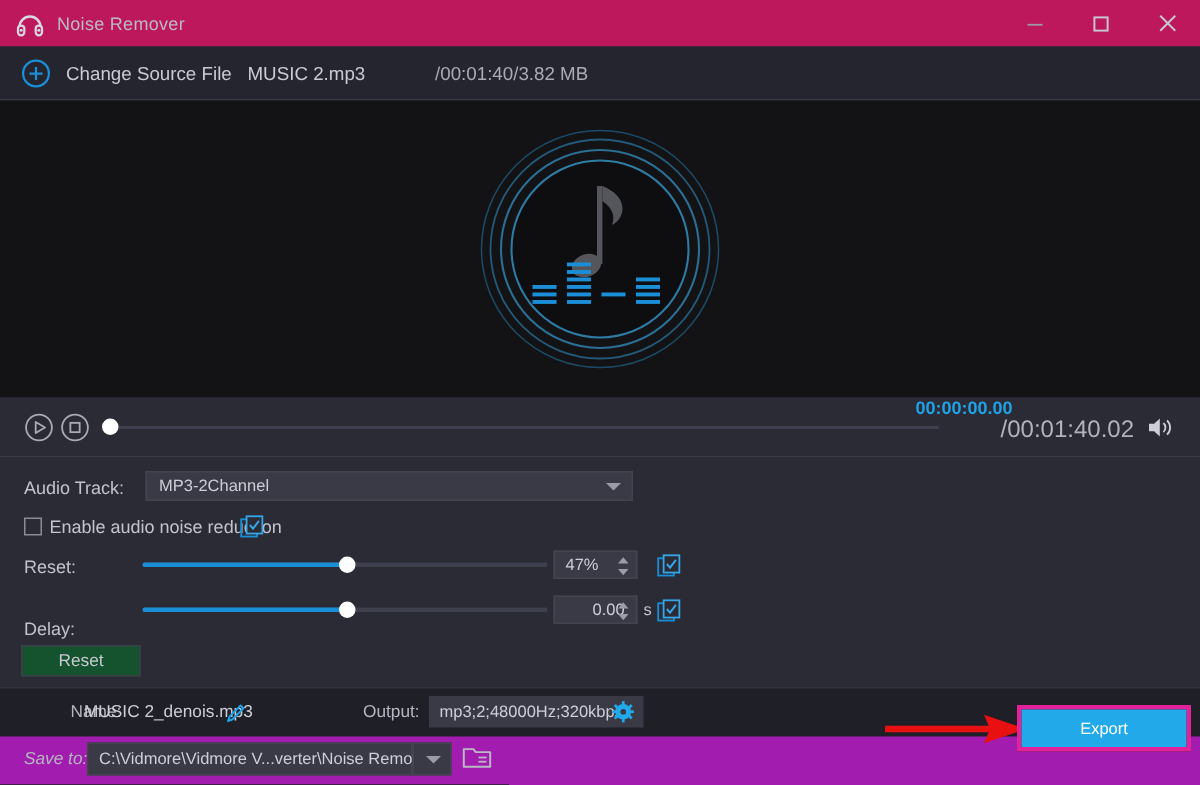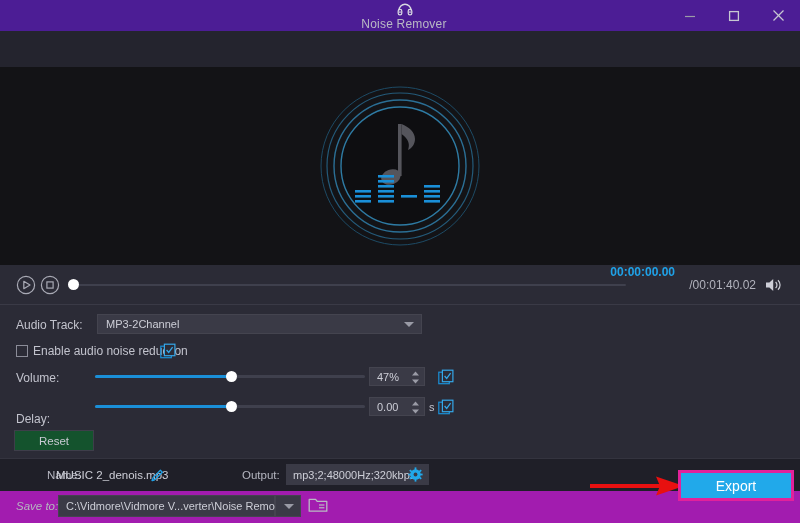--- a/index.html
+++ b/index.html
@@ -13,22 +13,22 @@
     position: relative;
     width: 800px; height: 523px;
     background: #24242e;
     color: #c9cad3;
   }
 
   
   .titlebar {
     position: absolute; left: 0; top: 0;
     width: 800px; height: 31px;
-    background: #4c1d95;
-    display: flex; align-items: center; flex-direction: column;
+    background: #be185d;
+    display: flex; align-items: center;
   }
   .titlebar .hp-icon { margin-left: 10px; width: 20px; height: 20px; display: block; }
   .titlebar .title {
     margin-left: 8px; font-size: 12px; color: #b9bac4; letter-spacing: .2px;
   }
   .winbtns {
     position: absolute; right: 0; top: 0; height: 31px;
     display: flex; align-items: center;
   }
   .winbtn {
@@ -77,21 +77,21 @@
     position: absolute; left: 78px; top: 19px;
     width: 548px; height: 2px;
     background: #3f404d; border-radius: 1px;
   }
   .seek-handle {
     position: absolute; left: 68px; top: 14px;
     width: 11px; height: 11px; border-radius: 50%;
     background: #ffffff;
   }
   .time-cur { position: absolute; right: 125px; top: 0; font-size: 12px; color: #1fa2e8; font-weight: bold; }
-  .time-tot { position: absolute; right: 44px; top: 13px; font-size: 12px; color: #b2b3bd; }
+  .time-tot { position: absolute; right: 44px; top: 13px; font-size: 16px; color: #b2b3bd; }
   .spk { position: absolute; right: 16px; top: 11px; width: 20px; height: 18px; }
 
   
   .settings {
     position: absolute; left: 0; top: 305px;
     width: 800px; height: 153px;
     background: #2b2b36;
   }
   .row-label {
     position: absolute; left: 16px;
@@ -201,21 +201,21 @@
   
   .export-wrap {
     position: absolute; left: 678px; top: 470px;
     width: 116px; height: 31px;
     border: 3px solid #e2219b;
     background: #1f1f28;
   }
   .export-btn {
     position: absolute; left: 0; top: 0; right: 0; bottom: 0;
     background: #21a9ea;
-    color: #ffffff; font-size: 14px;
+    color: #ffffff; font-size: 11px;
     display: flex; align-items: center; justify-content: center;
     font-family: "Liberation Sans", sans-serif;
   }
   .arrow { position: absolute; left: 588px; top: 473px; }
 </style>
 </head>
 <body>
 
 <div class="app">
 
@@ -241,20 +241,30 @@
       </div>
       <div class="winbtn">
         <svg width="13" height="13" viewBox="0 0 13 13">
           <line x1="1.5" y1="1.5" x2="11.5" y2="11.5" stroke="#c6c7d1" stroke-width="1.3"></line>
           <line x1="11.5" y1="1.5" x2="1.5" y2="11.5" stroke="#c6c7d1" stroke-width="1.3"></line>
         </svg>
       </div>
     </div>
   </div>
 
+  <div class="sourcebar">
+    <svg class="plus-icon" viewBox="0 0 20 20">
+      <circle cx="10" cy="10" r="8.6" fill="none" stroke="#1a8fd8" stroke-width="1.5"></circle>
+      <line x1="10" y1="5.6" x2="10" y2="14.4" stroke="#1a8fd8" stroke-width="1.5"></line>
+      <line x1="5.6" y1="10" x2="14.4" y2="10" stroke="#1a8fd8" stroke-width="1.5"></line>
+    </svg>
+    <span class="src-change">Change Source File</span>
+    <span class="src-file">MUSIC 2.mp3</span>
+    <span class="src-meta">/00:01:40/3.82 MB</span>
+  </div>
 
   <div class="preview">
     <svg class="viz" width="170" height="172" viewBox="0 0 170 172">
       <circle cx="85" cy="86" r="79" fill="none" stroke="#1d4a64" stroke-width="1"></circle>
       <circle cx="85" cy="86" r="73" fill="none" stroke="#245a79" stroke-width="1.2"></circle>
       <circle cx="85" cy="86" r="66" fill="none" stroke="#2b6f95" stroke-width="1.4"></circle>
       <circle cx="85" cy="86" r="59" fill="#0e0e11" stroke="#2e7ba4" stroke-width="1.4"></circle>
 
       <g fill="#55555c">
         <ellipse cx="76" cy="97" rx="10" ry="7.5" transform="rotate(-20 76 97)"></ellipse>
@@ -316,42 +326,42 @@
   </div>
 
   <div class="chk-box"></div>
   <span class="chk-label">Enable audio noise reduction</span>
   <svg class="applyall ap1" viewBox="0 0 16 16">
     <rect x="0.8" y="3.2" width="10.5" height="11.5" fill="none" stroke="#1a8fd8" stroke-width="1.2"></rect>
     <rect x="4.4" y="1.2" width="10.5" height="11.5" fill="#2b2b36" stroke="#35a7e8" stroke-width="1.2"></rect>
     <path d="M6.6 7 L8.7 9.4 L12.6 4.2" fill="none" stroke="#35a7e8" stroke-width="1.3"></path>
   </svg>
 
-  <span class="row-label" style="top:371px;">Volume:</span>
+  <span class="row-label" style="top:371px;">Reset:</span>
   <div class="strack" style="left:95px; top:375px; width:270px;"></div>
   <div class="sfill" style="left:95px; top:375px; width:137px;"></div>
   <div class="shandle" style="left:226px; top:371px;"></div>
   <div class="numbox" style="left:369px; top:367px;">
     <span class="nv">47%</span>
     <svg class="spin" viewBox="0 0 9 15">
       <path d="M4.5 1.5 L8 5.6 L1 5.6 Z" fill="#9b9ca7"></path>
       <path d="M4.5 13.5 L8 9.4 L1 9.4 Z" fill="#9b9ca7"></path>
     </svg>
   </div>
   <svg class="applyall ap2" viewBox="0 0 16 16">
     <rect x="0.8" y="3.2" width="10.5" height="11.5" fill="none" stroke="#1a8fd8" stroke-width="1.2"></rect>
     <rect x="4.4" y="1.2" width="10.5" height="11.5" fill="#2b2b36" stroke="#35a7e8" stroke-width="1.2"></rect>
     <path d="M6.6 7 L8.7 9.4 L12.6 4.2" fill="none" stroke="#35a7e8" stroke-width="1.3"></path>
   </svg>
 
   <span class="row-label" style="top:412px;">Delay:</span>
   <div class="strack" style="left:95px; top:405px; width:270px;"></div>
   <div class="sfill" style="left:95px; top:405px; width:137px;"></div>
   <div class="shandle" style="left:226px; top:401px;"></div>
-  <div class="numbox" style="left:369px; top:397px;">
+  <div class="numbox" style="left:369px; top:397px;padding-left:18px;">
     <span class="nv">0.00</span>
     <svg class="spin" viewBox="0 0 9 15">
       <path d="M4.5 1.5 L8 5.6 L1 5.6 Z" fill="#9b9ca7"></path>
       <path d="M4.5 13.5 L8 9.4 L1 9.4 Z" fill="#9b9ca7"></path>
     </svg>
   </div>
   <span class="unit" style="left:429px; top:401px;">s</span>
   <svg class="applyall ap3" viewBox="0 0 16 16">
     <rect x="0.8" y="3.2" width="10.5" height="11.5" fill="none" stroke="#1a8fd8" stroke-width="1.2"></rect>
     <rect x="4.4" y="1.2" width="10.5" height="11.5" fill="#2b2b36" stroke="#35a7e8" stroke-width="1.2"></rect>

